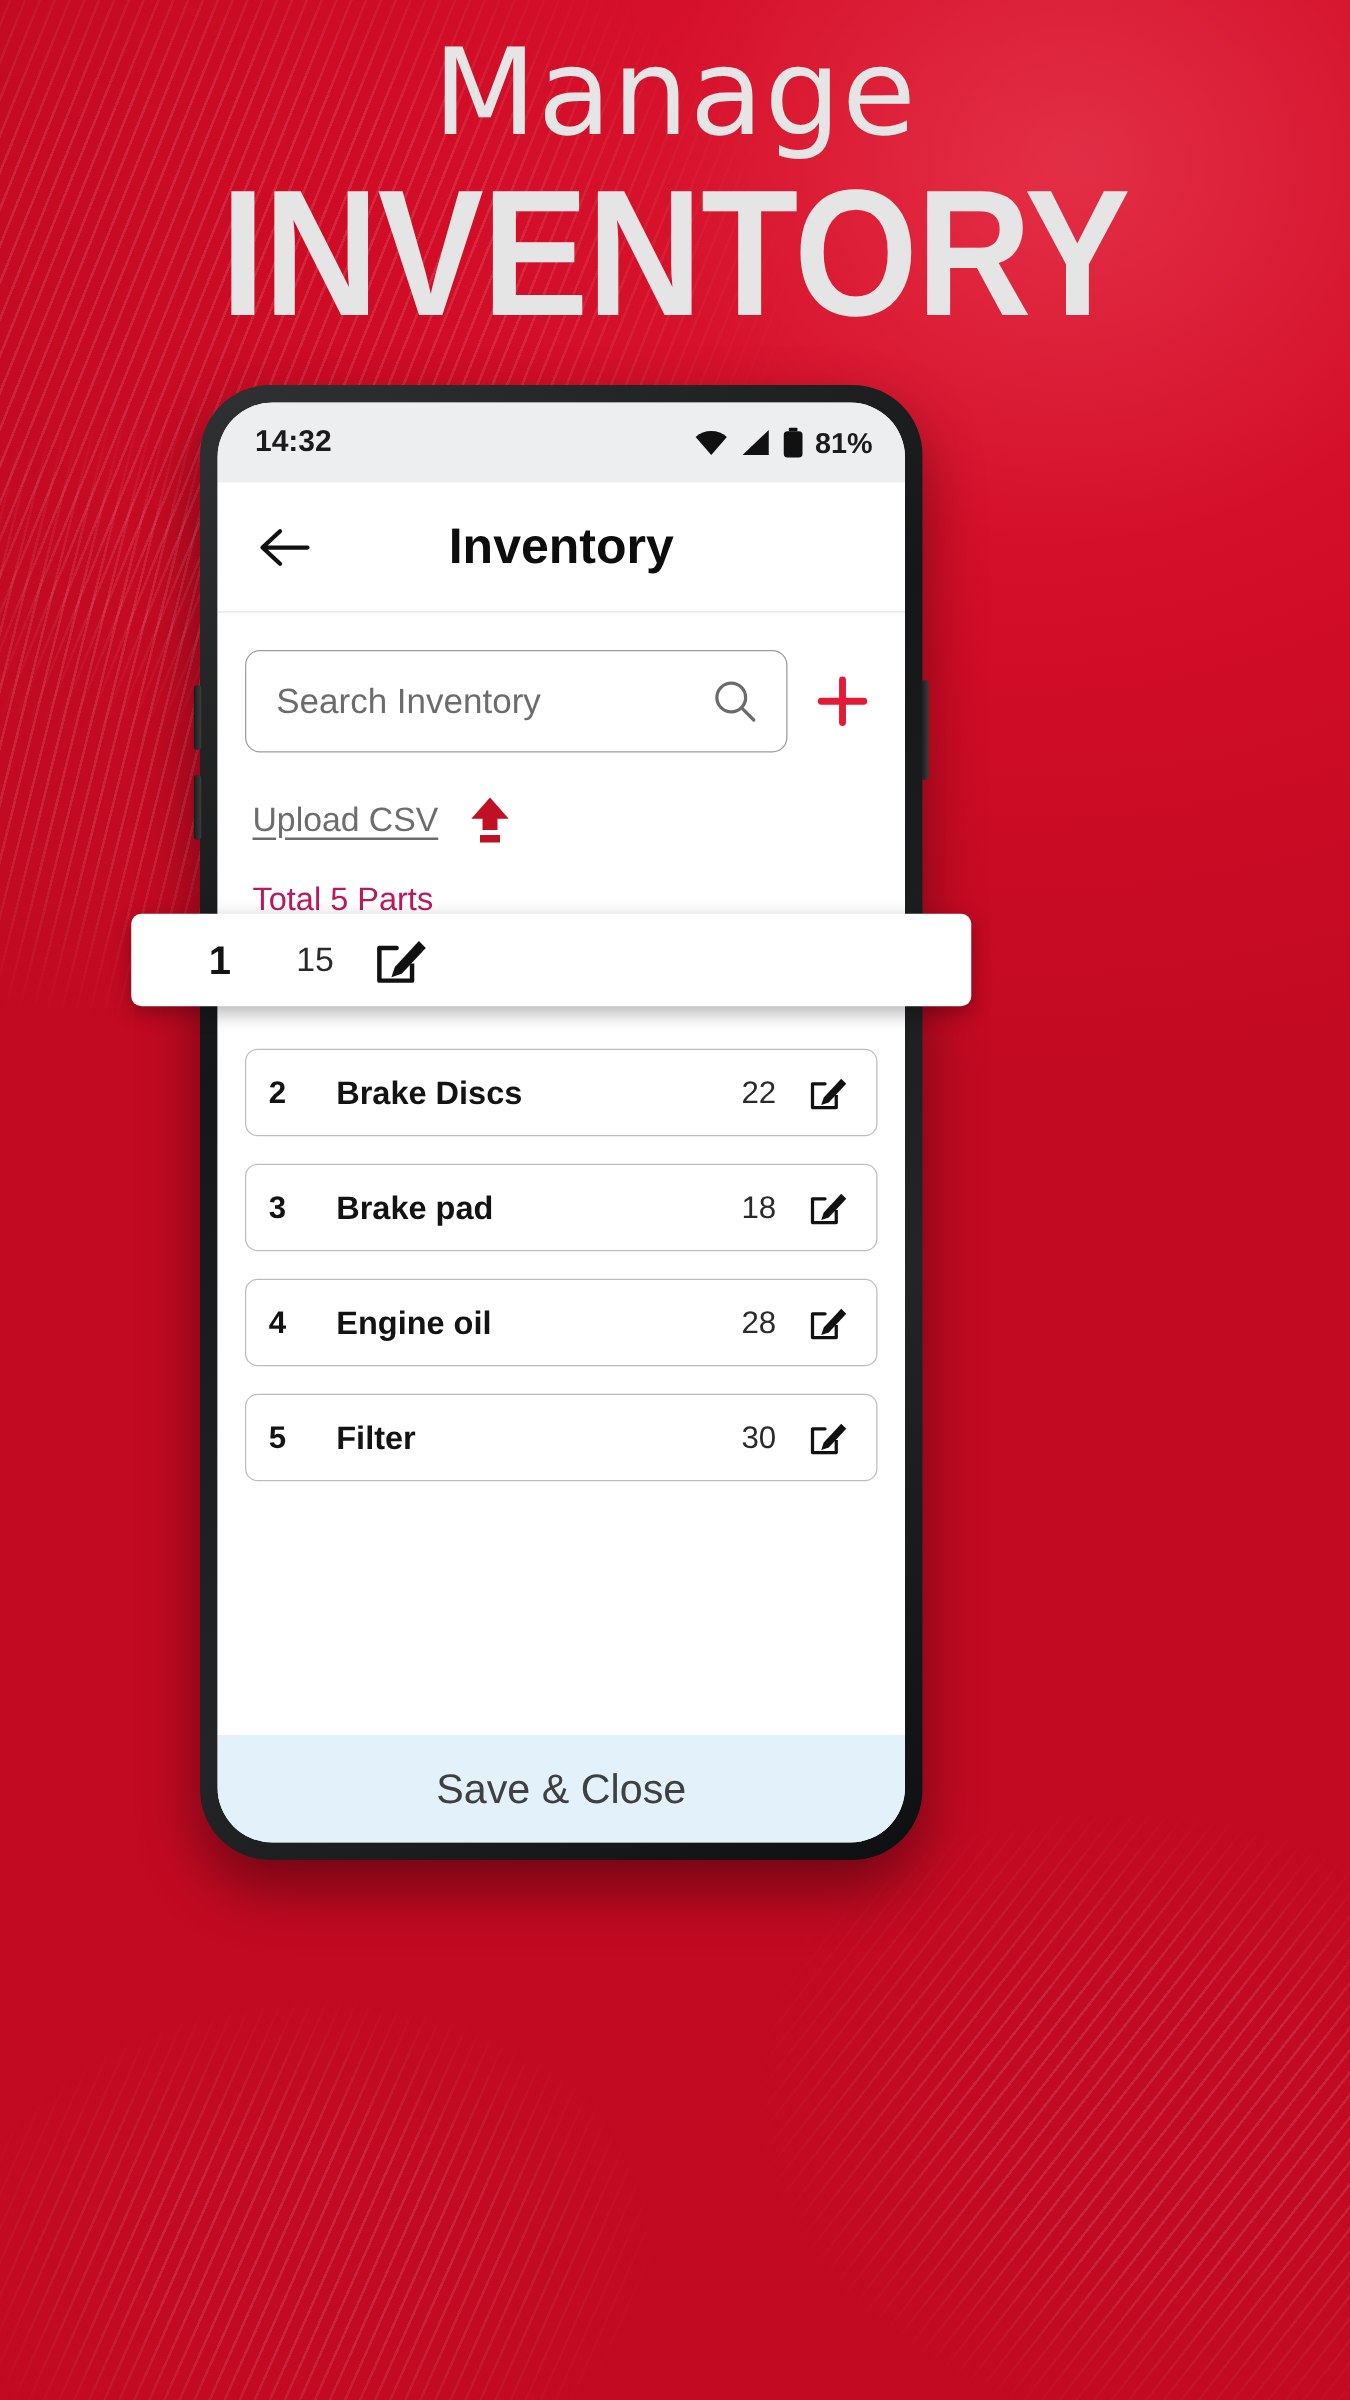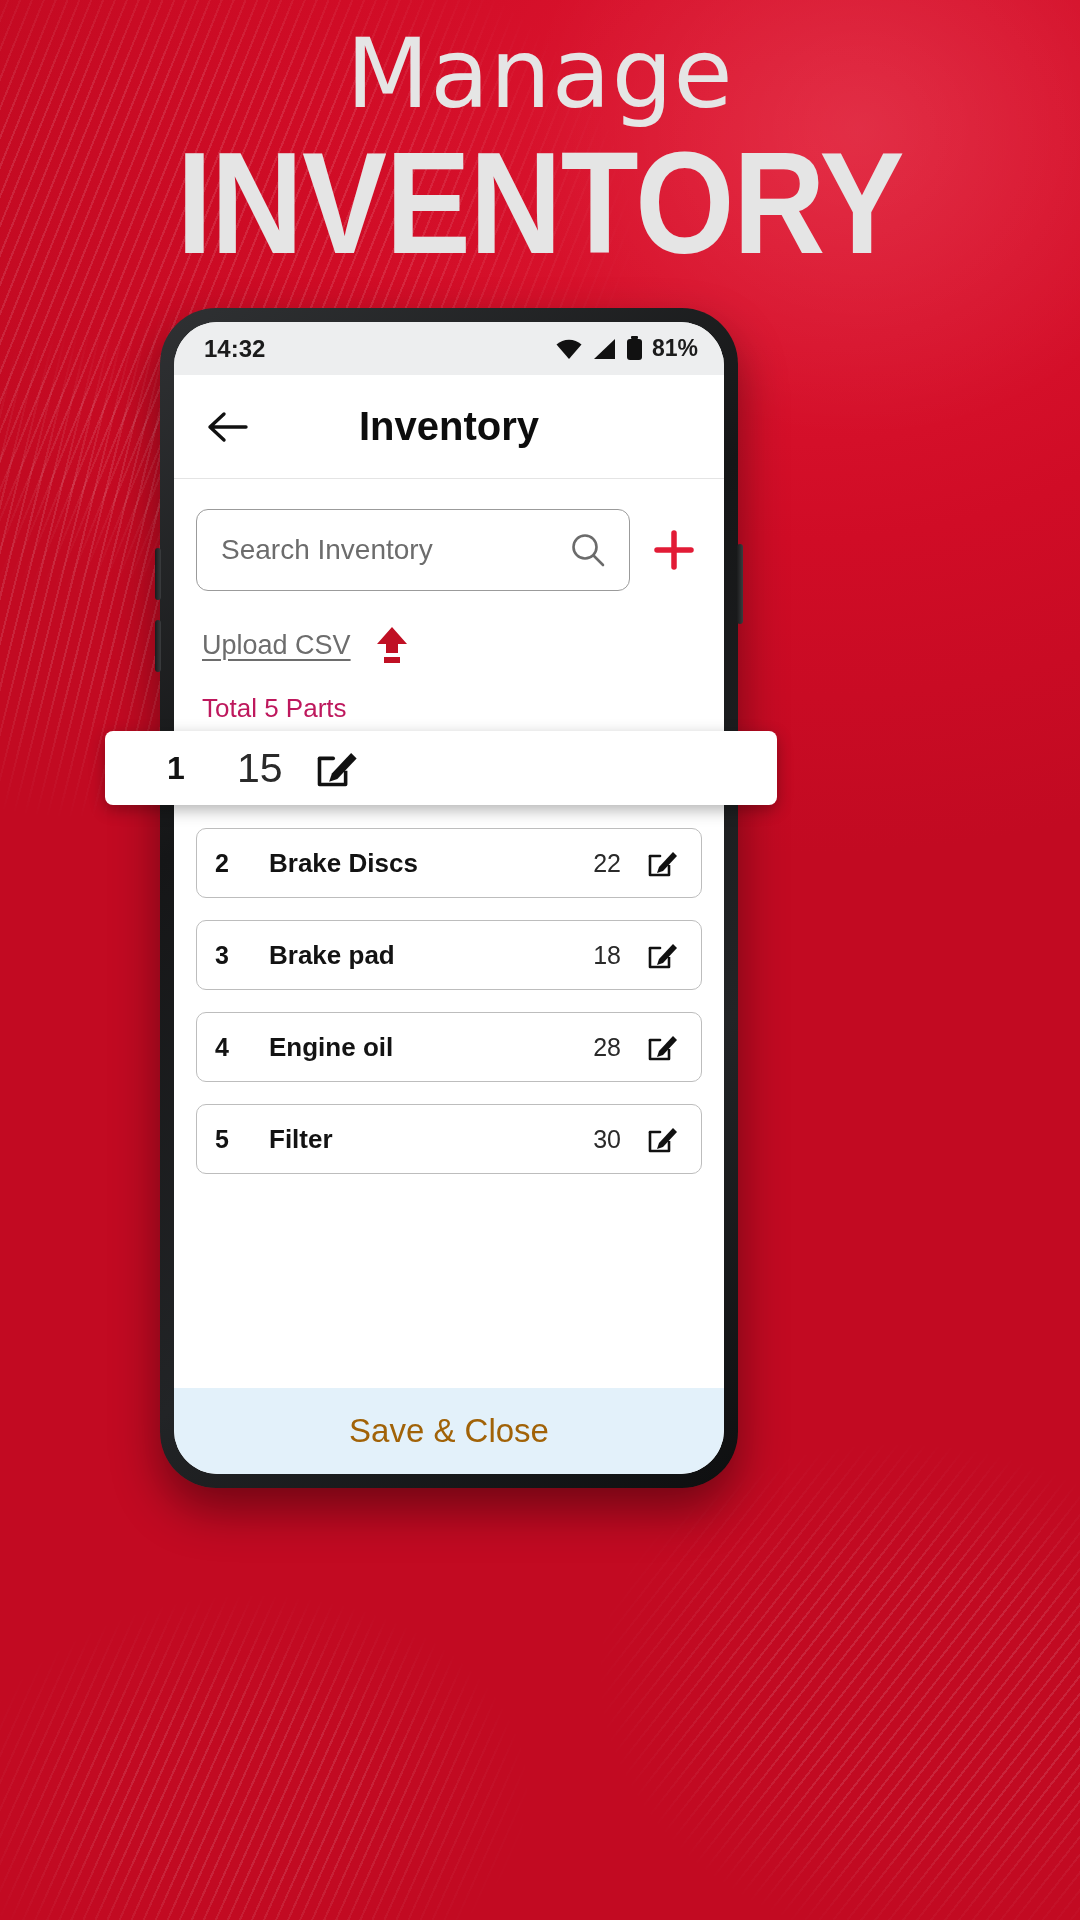--- a/index.html
+++ b/index.html
@@ -95,21 +95,21 @@
   .side-btn {
     position:absolute; background:linear-gradient(90deg,#1a1b1c,#3a3c3e);
     border-radius:3px;
   }
   #btn-vol-up { left:-5px; top:240px; width:6px; height:52px; }
   #btn-vol-dn { left:-5px; top:312px; width:6px; height:52px; }
   #btn-power  { right:-5px; top:236px; width:6px; height:80px; }
 
   
   #statusbar {
-    height:53px; background:#EDEEEF;
+    height:64px; background:#EDEEEF;
     display:flex; align-items:center; justify-content:space-between;
     padding:0 26px 0 30px;
     font-size:24px; font-weight:bold; color:#1b1b1b;
     flex:0 0 auto;
   }
   #status-right { display:flex; align-items:center; gap:9px;text-align:right; }
   #battery-pct { font-size:23px; font-weight:bold; }
 
   
   #app-header {
@@ -180,29 +180,29 @@
     width:672px; height:74px;
     background:#fff;
     border-radius:8px;
     box-shadow:0 5px 16px rgba(0,0,0,0.30);
     display:flex; align-items:center;
     padding:0 30px 0 62px;
     z-index:40;
   }
   #highlight-row .part-idx { width:70px; font-size:32px; }
   #highlight-row .part-name { font-size:33px; }
-  #highlight-row .part-qty { font-size:41px; margin-right:30px; }
+  #highlight-row .part-qty { font-size:27px; margin-right:30px; }
   #highlight-row .edit-icon { width:46px; height:46px; }
 
   
   #save-close {
     flex:0 0 auto; height:86px;
     background:#E3F1FA;
     display:flex; align-items:center; justify-content:center;
-    font-size:33px; color:#a16207; cursor:pointer;
+    font-size:33px; color:#404040; cursor:pointer;
   }
 </style>
 </head>
 <body>
 
 <div id="bg">
   <div class="swoosh" id="sw1"></div>
   <div class="swoosh" id="sw2"></div>
   <div class="swoosh" id="sw3"></div>
   <div class="swoosh" id="sw4"></div>

